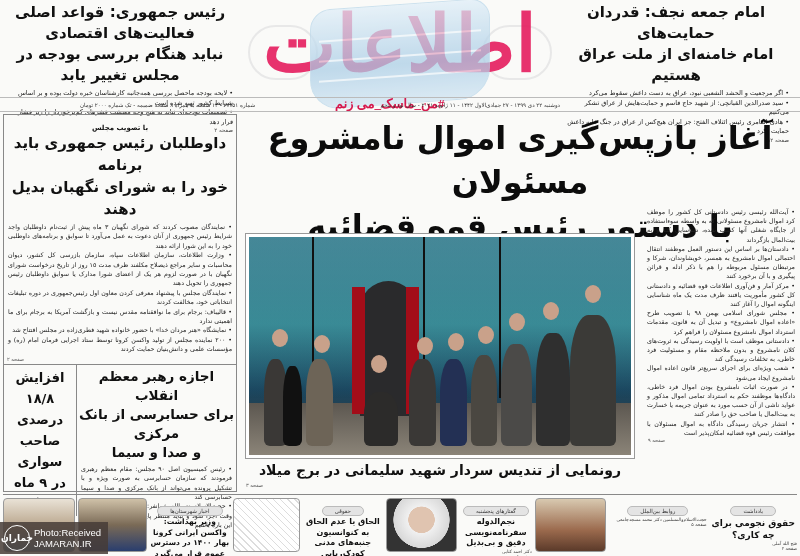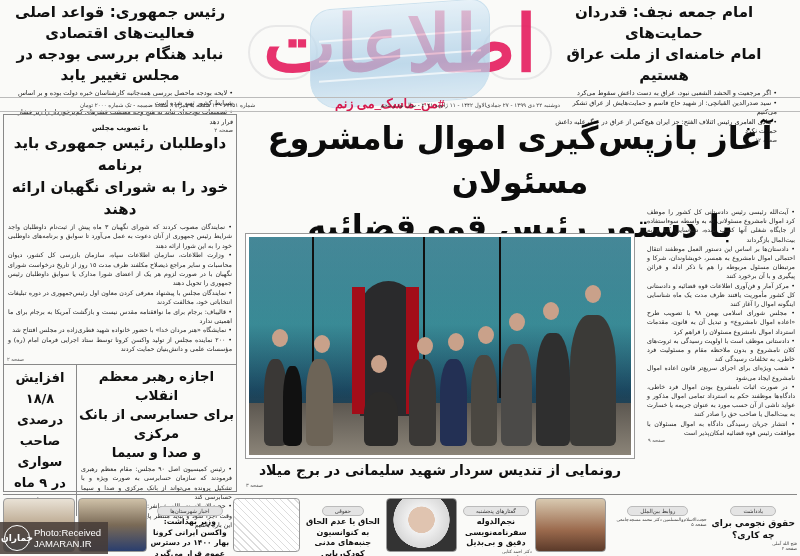--- a/index.html
+++ b/index.html
@@ -2,21 +2,21 @@
 <html><head>
 <meta charset="utf-8">
 <style>
   * { box-sizing: border-box; margin: 0; padding: 0; }
   body { width: 800px; height: 556px; background: #f4f4f2; overflow: hidden; font-family: "DejaVu Sans", sans-serif; color: #111; direction: rtl; position: relative; }
   .page { position: absolute; inset: 0; background: #fafaf8; }
 
   
   .mast-left, .mast-right { position: absolute; top: 2px; width: 232px; text-align: center; }
   .mast-left { left: 4px; }
-  .mast-right { right: 20px; }
+  .mast-right { right: 8px; }
   .mast-h { font-weight: bold; font-size: 15px; line-height: 21px; color: #111; }
   .mast-b { font-size: 6.5px; line-height: 9.5px; text-align: right; color: #222; margin-top: 3px; padding: 0 3px; }
   .mast-ref { font-size: 5.5px; text-align: right; padding-right: 3px; color: #444; }
 
   .logo-area { position: absolute; left: 240px; top: 0; width: 320px; height: 112px; }
   .logo-mask { position: absolute; left: 70px; top: 4px; width: 180px; height: 100px; background: linear-gradient(180deg,#dfeef8,#a9cde6 60%,#cfe4f2); border-radius: 20px 20px 30px 30px; border: 1px solid #b9d7ea; transform: skewY(-4deg); }
   .mask-pleat { position: absolute; left: 8px; right: 8px; height: 2px; background: rgba(255,255,255,.7); }
   .logo-strap-l, .logo-strap-r { position: absolute; top: 25px; width: 70px; height: 55px; border: 2px solid #e8e8e8; border-radius: 40px; }
   .logo-strap-l { left: 8px; }
   .logo-strap-r { right: 8px; }
@@ -114,21 +114,21 @@
   </div>
 
   <div class="rule"></div>
   <div class="dateline dateline-r">دوشنبه ۲۲ دی ۱۳۹۹ - ۲۷ جمادی‌الاول ۱۴۴۲ - ۱۱ ژانویه ۲۰۲۱ - سال نود و پنجم</div>
   <div class="dateline dateline-l">شماره ۲۷۷۵۱ - ۱۲ صفحه به همراه ۸ صفحه ضمیمه - تک شماره ۲۰۰۰ تومان</div>
   <div class="rule2"></div>
 
   <div class="col-left">
     <div class="kicker">با تصویب مجلس</div>
     <div class="story-h lh1">داوطلبان رئیس جمهوری باید برنامه</div>
-    <div class="story-h lh1">خود را به شورای نگهبان ارائه دهند</div>
+    <div class="story-h lh1">خود را به شورای نگهبان بدیل دهند</div>
     <div class="bullets">
       <p>• نمایندگان مصوب کردند که شورای نگهبان ۳ ماه پیش از ثبت‌نام داوطلبان واجد شرایط رئیس جمهوری از آنان دعوت به عمل می‌آورد تا سوابق و برنامه‌های داوطلبی خود را به این شورا ارائه دهند</p>
       <p>• وزارت اطلاعات، سازمان اطلاعات سپاه، سازمان بازرسی کل کشور، دیوان محاسبات و سایر مراجع ذیصلاح مکلفند ظرف مدت ۱۵ روز از تاریخ درخواست شورای نگهبان با در صورت لزوم هر یک از اعضای شورا مدارک یا سوابق داوطلبان رئیس جمهوری را تحویل دهند</p>
       <p>• نمایندگان مجلس با پیشنهاد معرفی کردن معاون اول رئیس‌جمهوری در دوره تبلیغات انتخاباتی خود، مخالفت کردند</p>
       <p>• قالیباف: برجام برای ما نوافقنامه مقدس نیست و بازگشت آمریکا به برجام برای ما اهمیتی ندارد</p>
       <p>• نمایشگاه «هنر مردان خدا» با حضور خانواده شهید فطری‌زاده در مجلس افتتاح شد</p>
       <p>• ۲۰۰ نماینده مجلس از تولید واکسن کرونا توسط ستاد اجرایی فرمان امام (ره) و مؤسسات علمی و دانش‌بنیان حمایت کردند</p>
     </div>
     <div class="ref">صفحه ۲</div>
 

